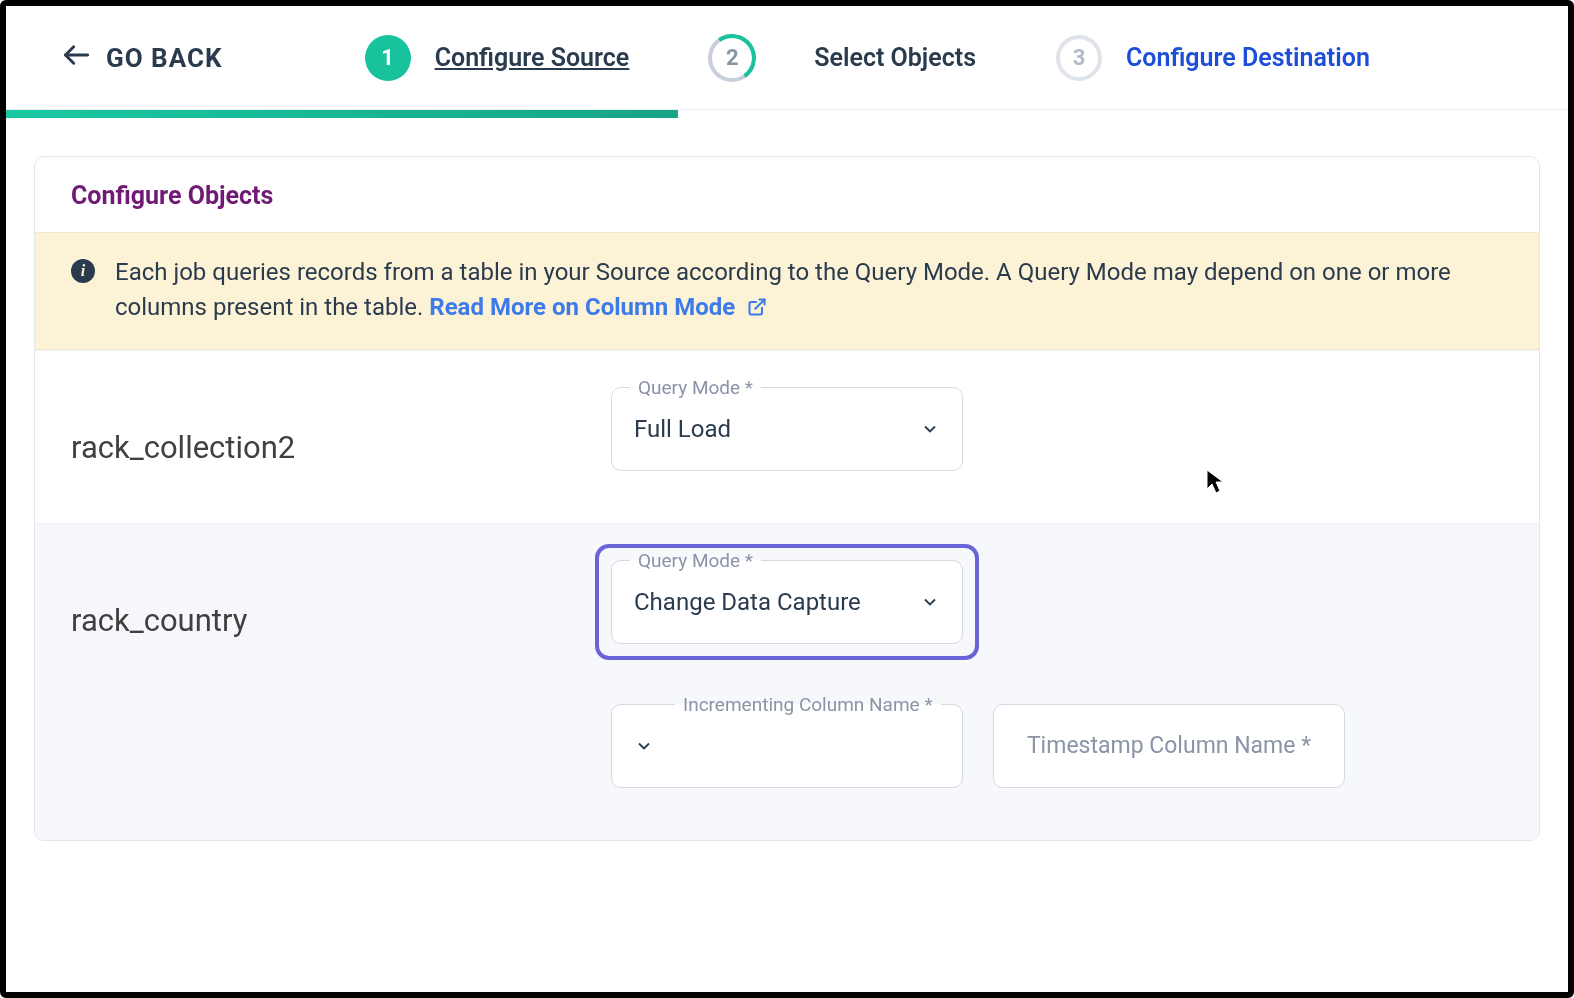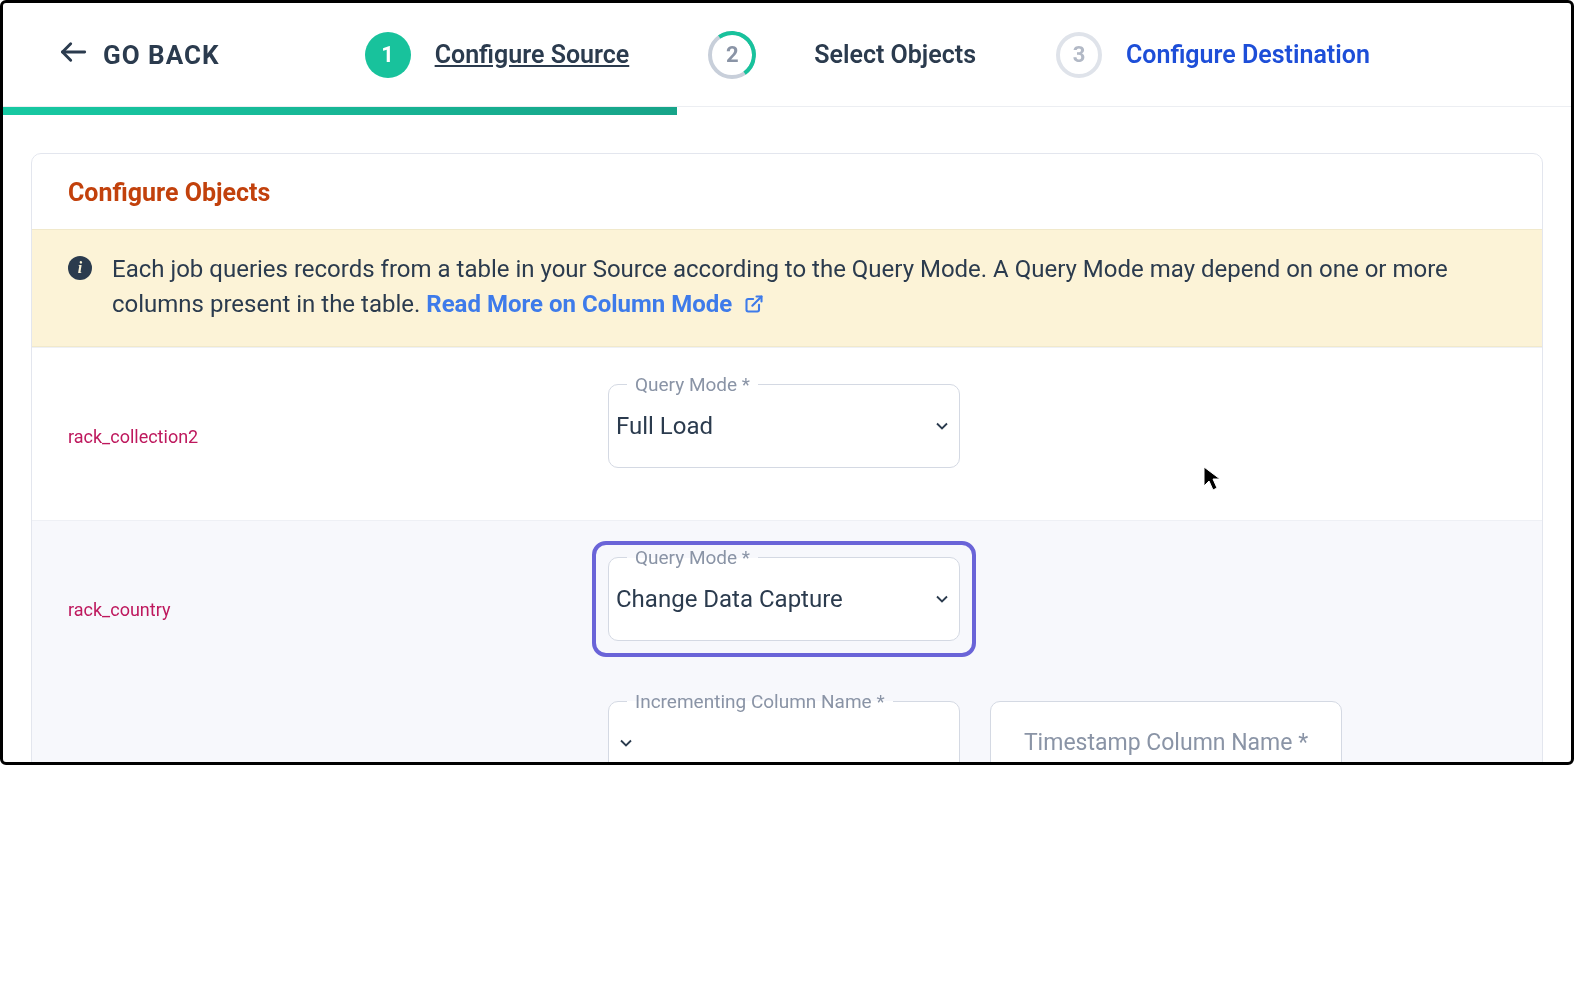--- a/index.html
+++ b/index.html
@@ -4,22 +4,22 @@
 <style>
   * { box-sizing: border-box; margin: 0; padding: 0; }
   html, body { width: 100%; height: 100%; }
   body {
     font-family: -apple-system, BlinkMacSystemFont, "Segoe UI", Roboto, "Helvetica Neue", Arial, sans-serif;
     background: #ffffff;
     color: #2b3b4e;
   }
   .frame {
     width: 1574px;
-    height: 765px;
-    border: 3px solid #000000;
+    height: 998px;
+    border: 6px solid #000000;
     border-radius: 6px;
     position: relative;
     background: #ffffff;
     overflow: hidden;
   }
 
   
   .header {
     display: flex;
     align-items: center;
@@ -119,21 +119,21 @@
   }
   .card {
     border: 1px solid #e3e6ee;
     border-radius: 10px;
     overflow: hidden;
   }
   .card-title {
     padding: 24px 36px 22px;
     font-size: 25px;
     font-weight: 700;
-    color: #c2410c;
+    color: #701a75;
   }
 
   .info-banner {
     background: #fcf3d7;
     border-top: 1px solid #f1e9cb;
     border-bottom: 1px solid #f1e9cb;
     padding: 22px 36px;
     display: flex;
     align-items: flex-start;
     gap: 20px;
@@ -164,22 +164,22 @@
     align-items: flex-start;
     padding: 36px 36px 52px;
     border-top: 1px solid #eef0f5;
     gap: 20px;
   }
   .object-row.alt {
     background: #f7f8fc;
   }
   .object-name {
     width: 520px;
-    font-size: 18px;
-    color: #be185d;
+    font-size: 31px;
+    color: #404040;
     padding-top: 42px;
   }
   .fields {
     display: flex;
     flex-wrap: wrap;
     gap: 30px;
   }
 
   .highlight-wrap {
     border: 4px solid #6a64d8;
@@ -192,36 +192,37 @@
   
   .field {
     position: relative;
     width: 352px;
     height: 84px;
     background: #ffffff;
     border: 1px solid #d4d9e3;
     border-radius: 10px;
     display: flex;
     align-items: center;
-    padding: 0 7px;
+    padding: 0 22px;
   }
   .field .flabel {
     position: absolute;
     top: -12px;
     left: 18px;
     background: inherit;
     padding: 0 8px;
     font-size: 19px;
     color: #8a94a6;
   }
   .highlight-wrap .field .flabel {
     background: linear-gradient(to bottom, #f7f8fc 50%, #ffffff 50%);
   }
   .object-row.alt .field:not(.nested) .flabel {
      background: linear-gradient(to bottom, #f7f8fc 50%, #ffffff 50%);
+     margin-left: 45px;
   }
   .object-row.alt .field.textish .flabel {
      background: linear-gradient(to bottom, #f7f8fc 50%, #ffffff 50%);
   }
   .field .fvalue {
     font-size: 24px;
     color: #2b3b4e;
     flex:1;
   }
   .field .chev {

